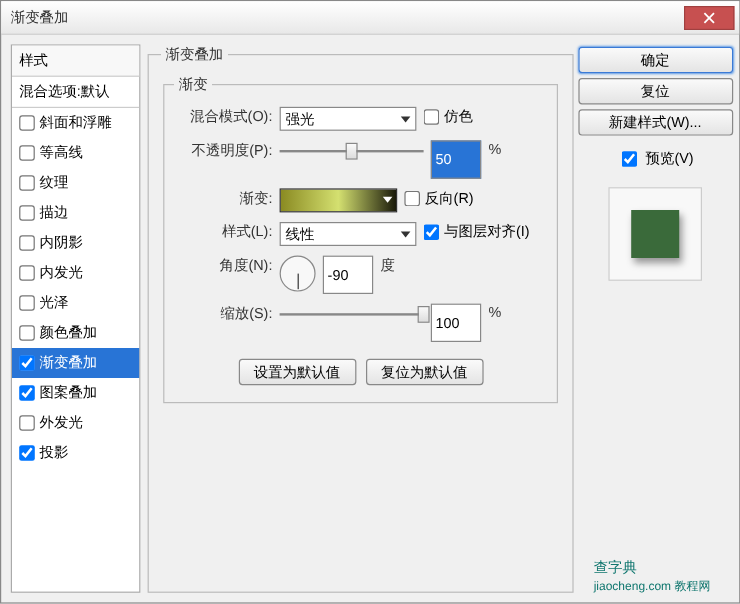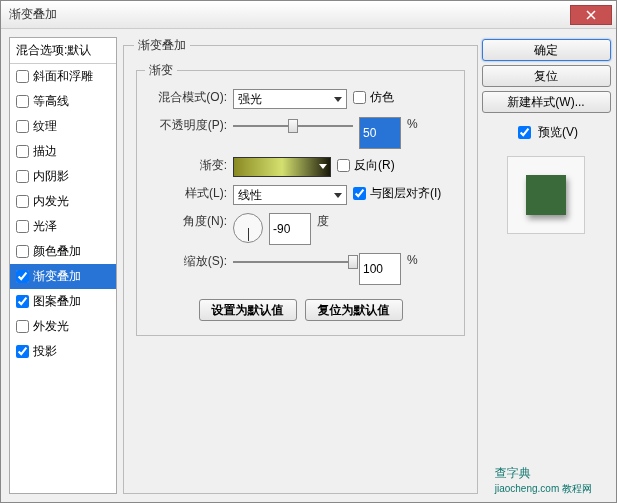--- a/index.html
+++ b/index.html
@@ -29,21 +29,21 @@
 .slider-track .track { width: 100%; height: 2px; background: #888; position: relative; }
 .slider-thumb { position: absolute; top: -6px; width: 10px; height: 14px; background: linear-gradient(#fafafa,#ddd); border: 1px solid #888; transform: translateX(-50%); }
 .num-input { width: 42px; height: 32px; border: 1px solid #888; background: #fff; padding: 11px 3px; display: flex; align-items: center; }
 .unit { color: #333; }
 .check { display: flex; align-items: center; gap: 4px; }
 .check input { margin: 0; }
 .gradient-swatch { width: 98px; height: 20px; border: 1px solid #333; background: linear-gradient(to right, #8a8a22, #d4e070, #1a1a0a); position: relative; }
 .gradient-swatch::after { content: ""; position: absolute; right: 3px; top: 6px; border-left: 4px solid transparent; border-right: 4px solid transparent; border-top: 5px solid #fff; }
 .angle-dial { width: 30px; height: 30px; border: 1px solid #888; border-radius: 50%; background: #f8f8f8; position: relative; }
 .angle-dial::after { content: ""; position: absolute; left: 14px; top: 14px; width: 1px; height: 13px; background: #333; transform-origin: top; }
-.btn-row { display: flex; gap: 8px; justify-content: center; margin-top: 14px; font-weight: bold; }
+.btn-row { display: flex; gap: 8px; justify-content: center; margin-top: 14px; }
 .std-btn { height: 22px; padding: 0 12px; border: 1px solid #888; background: linear-gradient(#fafafa,#e4e4e4); border-radius: 3px; display: flex; align-items: center; cursor: pointer; }
 .right-col { width: 124px; display: flex; flex-direction: column; gap: 4px; align-items: center; padding-top: 2px; }
 .win-btn { width: 129px; height: 22px; border: 1px solid #888; background: linear-gradient(#fafafa,#e4e4e4); border-radius: 3px; display: flex; align-items: center; justify-content: center; cursor: pointer; }
 .win-btn.default { border: 1px solid #3a7ad6; box-shadow: 0 0 2px #5a9ae8; }
 .preview-check { margin-top: 6px; display: flex; align-items: center; gap: 4px; }
 .preview-box { width: 78px; height: 78px; border: 1px solid #ccc; background: #f8f8f8; margin-top: 10px; display: flex; align-items: center; justify-content: center; }
 .preview-sample { width: 40px; height: 40px; background: #3a6a3a; box-shadow: 2px 4px 6px rgba(0,0,0,.4); }
 .watermark { position: absolute; right: 24px; bottom: 6px; color: #0f766e; font-size: 14px; pointer-events: none; }
 .watermark .sub { font-size: 10px; display: block; text-align: right; }
 </style>
@@ -55,20 +55,21 @@
     <div class="titlebar-title">渐变叠加</div>
     <div class="close-btn">
       <svg viewBox="0 0 10 10">
           <path d="M1 1 L9 9 M9 1 L1 9" stroke="#fff" stroke-width="1.5"></path>
         </svg>
     </div>
   </div>
 
   <div class="body">
     <div class="style-list">
+      <div class="style-header">样式</div>
       <div class="style-item blend">
         <span>混合选项:默认</span>
       </div>
       <div id="style-items">
           <div class="style-item">
             <input type="checkbox" style="">
             <span>斜面和浮雕</span>
           </div>
           <div class="style-item indent">
             <input type="checkbox" style="">

